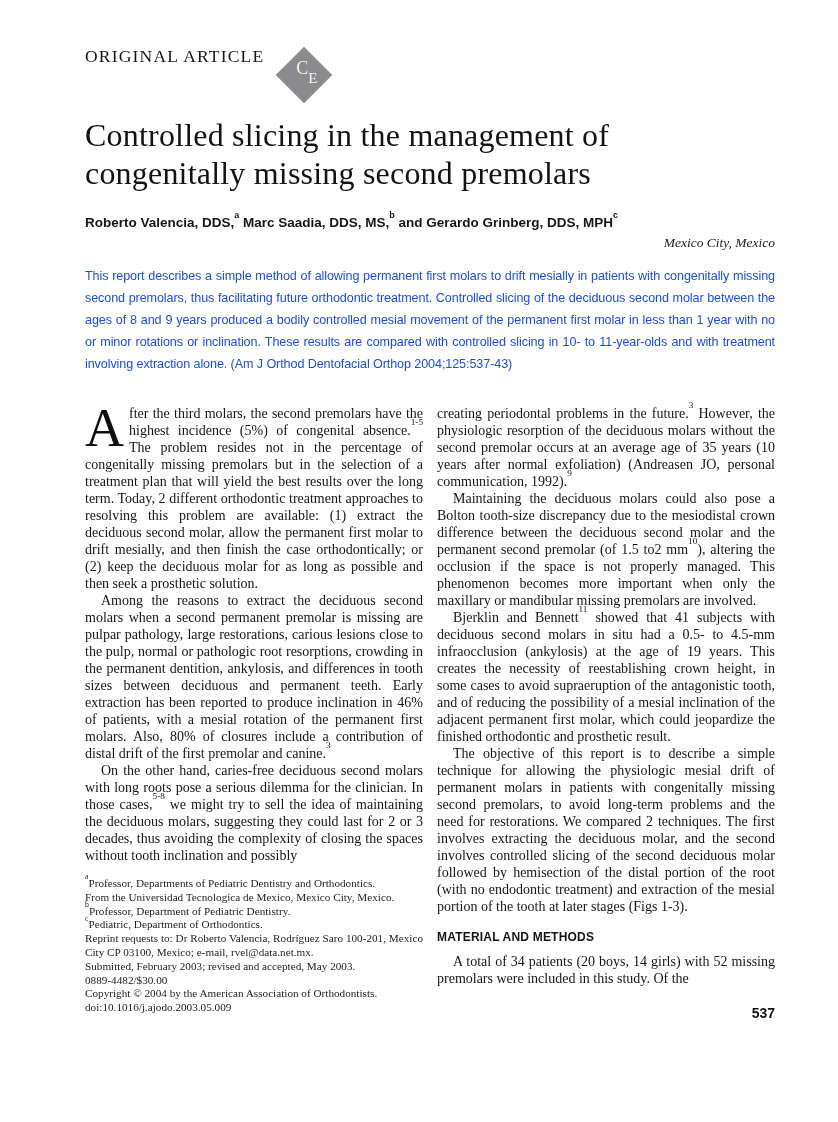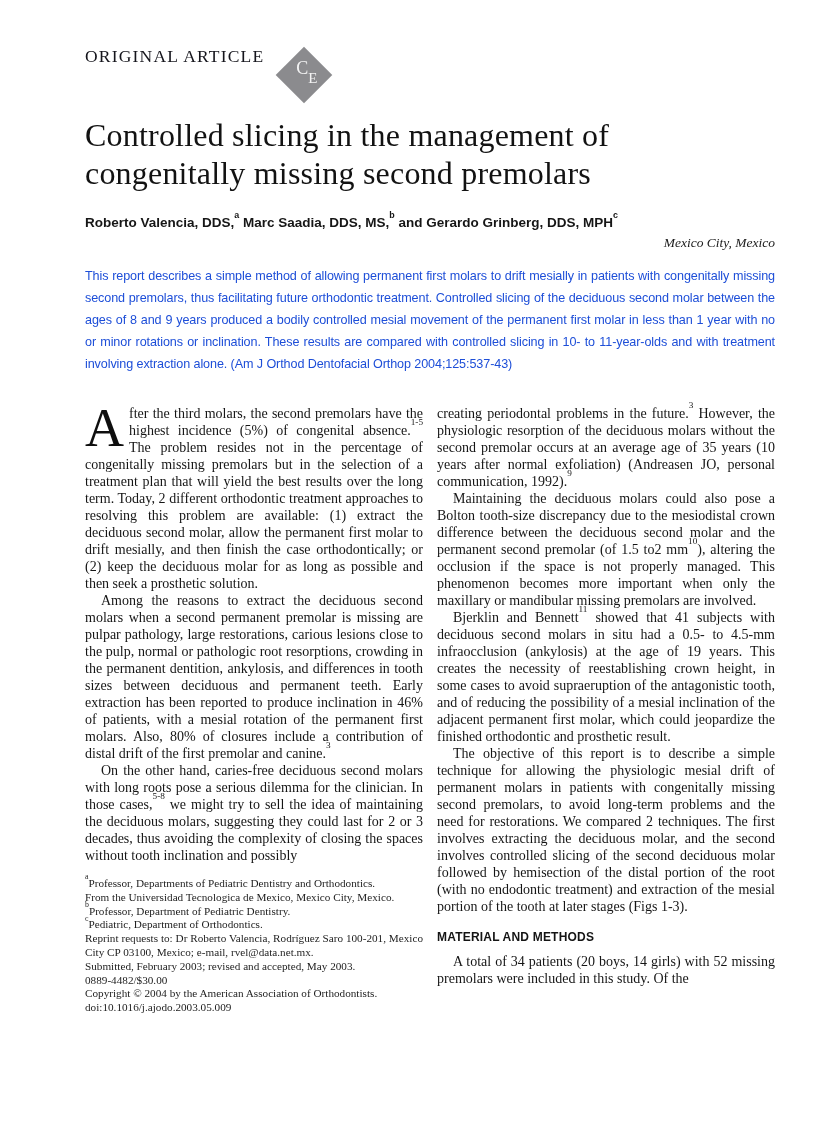--- a/index.html
+++ b/index.html
@@ -176,17 +176,18 @@
 
     <div class="col">
       <p class="body-par"><span>creating periodontal problems in the future.</span><sup>3</sup><span> However, the physiologic resorption of the deciduous molars without the second premolar occurs at an average age of 35 years (10 years after normal exfoliation) (Andreasen JO, personal communication, 1992).</span><sup>9</sup></p>
       <p class="body-par indent"><span>Maintaining the deciduous molars could also pose a Bolton tooth-size discrepancy due to the mesiodistal crown difference between the deciduous second molar and the permanent second premolar (of 1.5 to2 mm</span><sup>10</sup><span>), altering the occlusion if the space is not properly managed. This phenomenon becomes more important when only the maxillary or mandibular missing premolars are involved.</span></p>
       <p class="body-par indent"><span>Bjerklin and Bennett</span><sup>11</sup><span> showed that 41 subjects with deciduous second molars in situ had a 0.5- to 4.5-mm infraocclusion (ankylosis) at the age of 19 years. This creates the necessity of reestablishing crown height, in some cases to avoid supraeruption of the antagonistic tooth, and of reducing the possibility of a mesial inclination of the adjacent permanent first molar, which could jeopardize the finished orthodontic and prosthetic result.</span></p>
       <p class="body-par indent"><span>The objective of this report is to describe a simple technique for allowing the physiologic mesial drift of permanent molars in patients with congenitally missing second premolars, to avoid long-term problems and the need for restorations. We compared 2 techniques. The first involves extracting the deciduous molar, and the second involves controlled slicing of the second deciduous molar followed by hemisection of the distal portion of the root (with no endodontic treatment) and extraction of the mesial portion of the tooth at later stages (Figs 1-3).</span></p>
 
       <h2 class="section-heading">MATERIAL AND METHODS</h2>
       <p class="body-par indent"><span>A total of 34 patients (20 boys, 14 girls) with 52 missing premolars were included in this study. Of the</span></p>
 
+      <div class="page-number">537</div>
     </div>
 
   </div>
 
 </div>
 
 </body></html>

